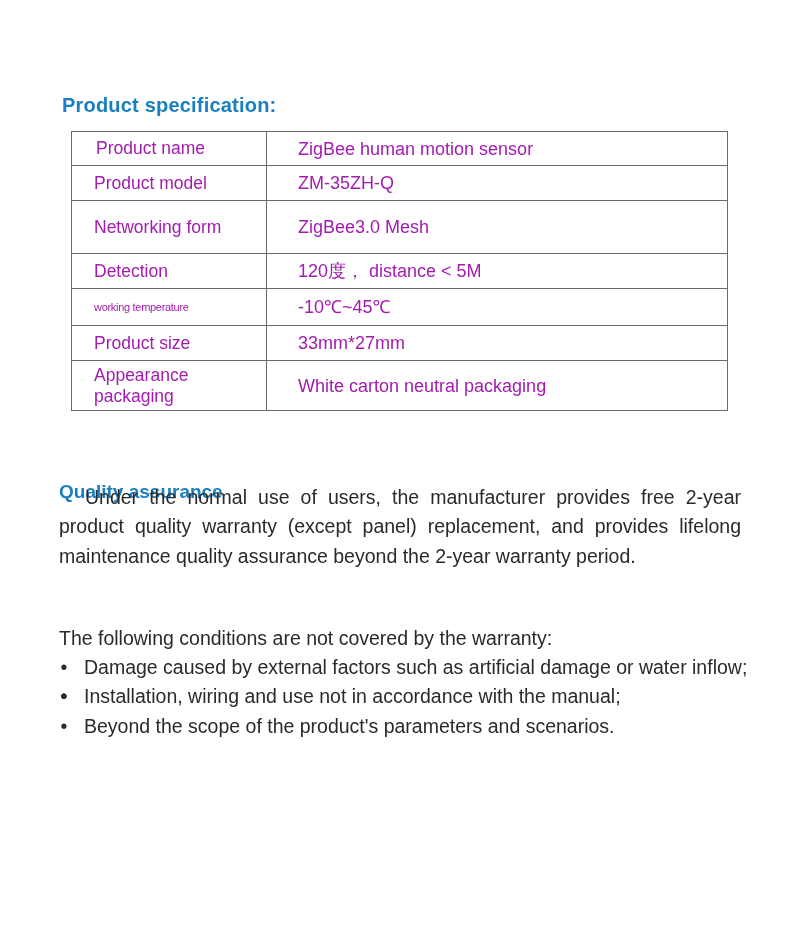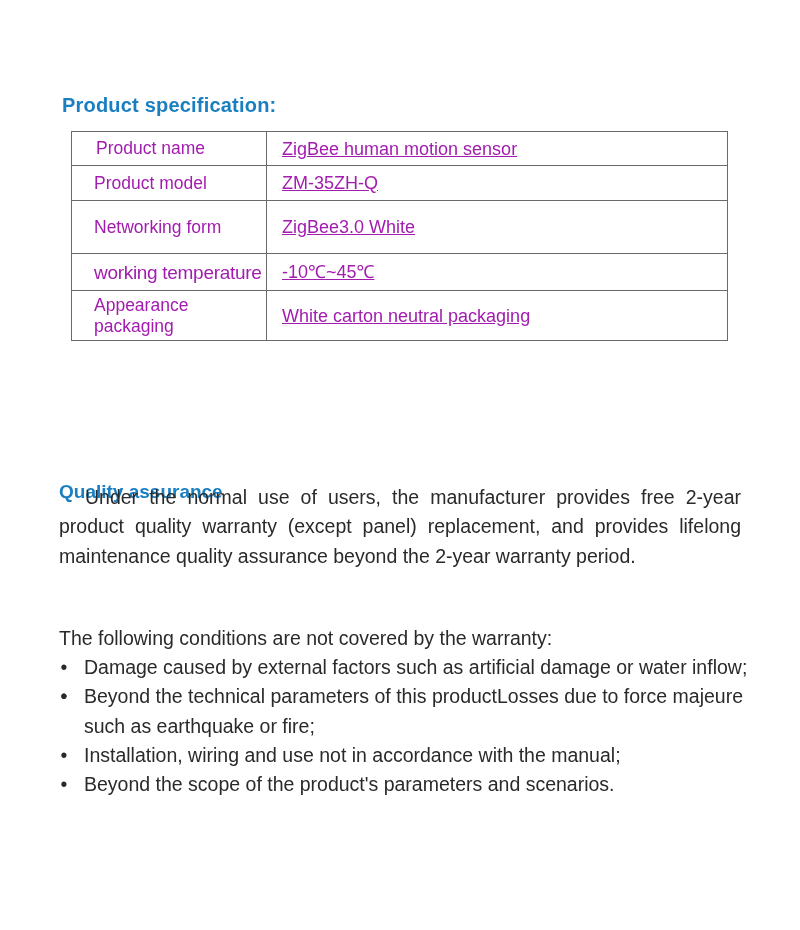--- a/index.html
+++ b/index.html
@@ -1,21 +1,21 @@
 <!DOCTYPE html>
 <html><head>
 <meta charset="utf-8">
 <style>
   html,body{margin:0;padding:0;background:#ffffff;}
   body{width:800px;height:930px;position:relative;overflow:hidden;font-family:"Liberation Sans",sans-serif;color:#2a2a2a;}
   .h1{position:absolute;left:62px;top:94px;font-size:20px;font-weight:bold;color:#1a7fc1;letter-spacing:0.2px;}
   table.spec{position:absolute;left:71px;top:131px;width:657px;border-collapse:collapse;font-size:18px;color:#a21caf;}
   table.spec td{border:1.5px solid #6a6a6a;padding:0;vertical-align:middle;}
   table.spec td.k{width:170px;padding-left:22px;font-size:17.5px;line-height:21px;}
-  table.spec td.v{padding-left:15px;line-height:22px;text-decoration:underline;}
+  table.spec td.v{padding-left:31px;line-height:22px;}
   .h2{position:absolute;left:59px;top:481px;font-size:19px;font-weight:bold;color:#1a7fc1;text-align:center;}
   .para{position:absolute;left:59px;top:483px;width:682px;font-size:19.5px;line-height:29.3px;color:#2a2a2a;text-align:justify;}
   .para .indent{display:inline-block;width:26px;}
   .cond{position:absolute;left:59px;top:624px;font-size:19.5px;line-height:29.3px;}
   ul.bul{position:absolute;left:59px;top:653px;width:690px;margin:0;padding:0;list-style:none;font-size:19.5px;line-height:29.3px;}
   ul.bul li{position:relative;padding-left:25px;}
   ul.bul li .dot{position:absolute;left:0;top:0;width:10px;text-align:center;}
 </style>
 </head>
 <body>
@@ -27,41 +27,49 @@
       <tr style="height:34px">
     <td class="k" style="padding-left:24px">Product name</td>
     <td class="v">ZigBee human motion sensor</td>
   </tr>
   <tr style="height:35px">
     <td class="k">Product model</td>
     <td class="v">ZM-35ZH-Q</td>
   </tr>
   <tr style="height:53px">
     <td class="k">Networking form</td>
-    <td class="v">ZigBee3.0 White</td>
+    <td class="v">ZigBee3.0 Mesh</td>
+  </tr>
+  <tr style="height:35px">
+    <td class="k">Detection</td>
+    <td class="v">120度， distance &lt; 5M</td>
   </tr>
   <tr style="height:37px">
-    <td class="k" style="font-size:19px;letter-spacing:-0.3px;">working temperature</td>
+    <td class="k" style="font-size:11px;letter-spacing:-0.3px;">working temperature</td>
     <td class="v">-10℃~45℃</td>
+  </tr>
+  <tr style="height:35px">
+    <td class="k">Product size</td>
+    <td class="v">33mm*27mm</td>
   </tr>
   <tr style="height:50px">
     <td class="k">
       <div>Appearance</div>
       <div>packaging</div>
     </td>
     <td class="v">White carton neutral packaging</td>
   </tr>
 </tbody>
   </table>
 
 <div class="h2">Quality assurance</div>
 
 <div class="para"><span class="indent"></span><span>Under the normal use of users, the manufacturer provides free 2-year product quality warranty (except panel) replacement, and provides lifelong maintenance quality assurance beyond the 2-year warranty period.</span></div>
 
 <div class="cond">The following conditions are not covered by the warranty:</div>
 
 <ul class="bul">
   <li><span class="dot">•</span><span>Damage caused by external factors such as artificial damage or water inflow;</span></li>
   <li><span class="dot">•</span></li>
-  <li><span class="dot">•</span><span>Beyond the technical parameters of this productLosses due to force majeure such as earthquake or fire;</span></li>
+  <li><span class="dot">•</span></li>
   <li><span class="dot">•</span><span>Installation, wiring and use not in accordance with the manual;</span></li>
   <li><span class="dot">•</span><span>Beyond the scope of the product's parameters and scenarios.</span></li>
 </ul>
 
 </body></html>

